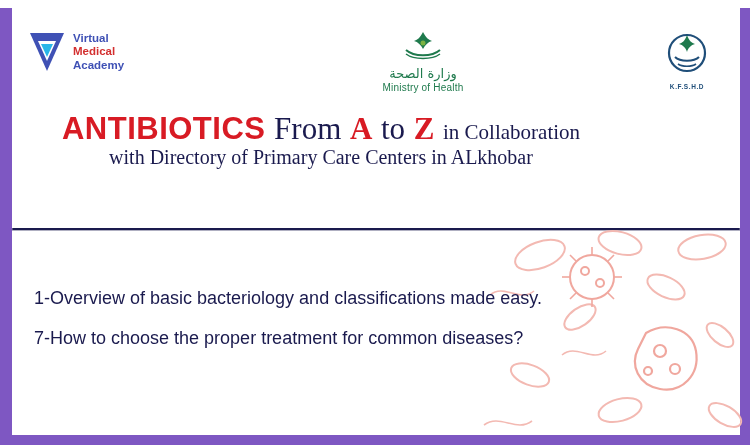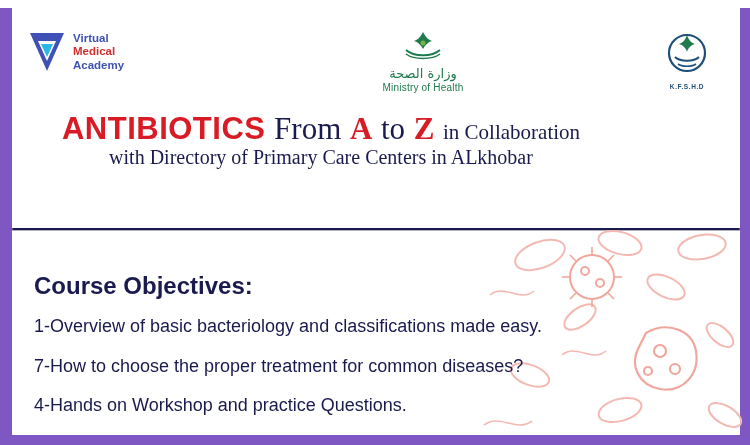--- a/index.html
+++ b/index.html
@@ -296,19 +296,17 @@
       </g>
       <g fill="none" stroke="#f3b9b2" stroke-width="1.6">
         <path d="M20 70 C34 58, 50 78, 64 66"></path>
         <path d="M14 200 C30 188, 46 208, 62 196"></path>
         <path d="M92 130 C106 118, 122 138, 136 126"></path>
       </g>
     </svg>
   </div>
 
   <div class="objectives">
-    <div class="obj-title">Course Objectives:</div>
     <div class="obj-item">1-Overview of basic bacteriology and classifications made easy.</div>
     <div class="obj-item">7-How to choose the proper treatment for common diseases?</div>
-    <div class="obj-item">4-Hands on Workshop and practice Questions.</div>
   </div>
 
 </div>
 
 </body></html>

